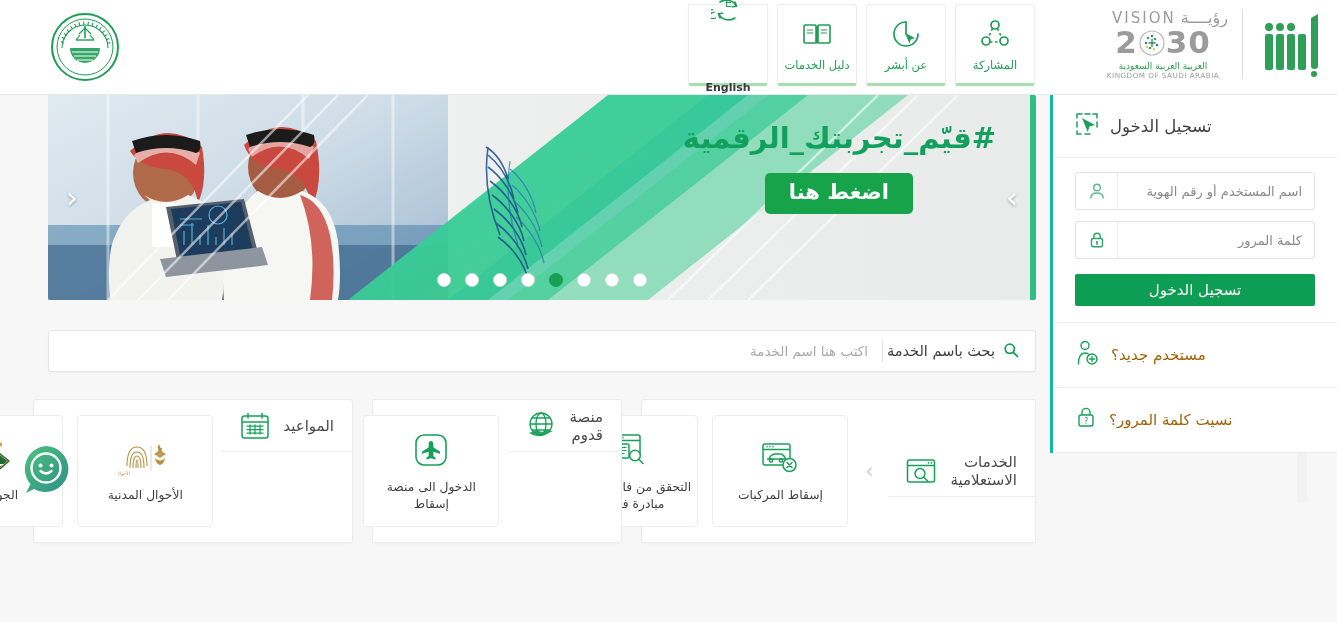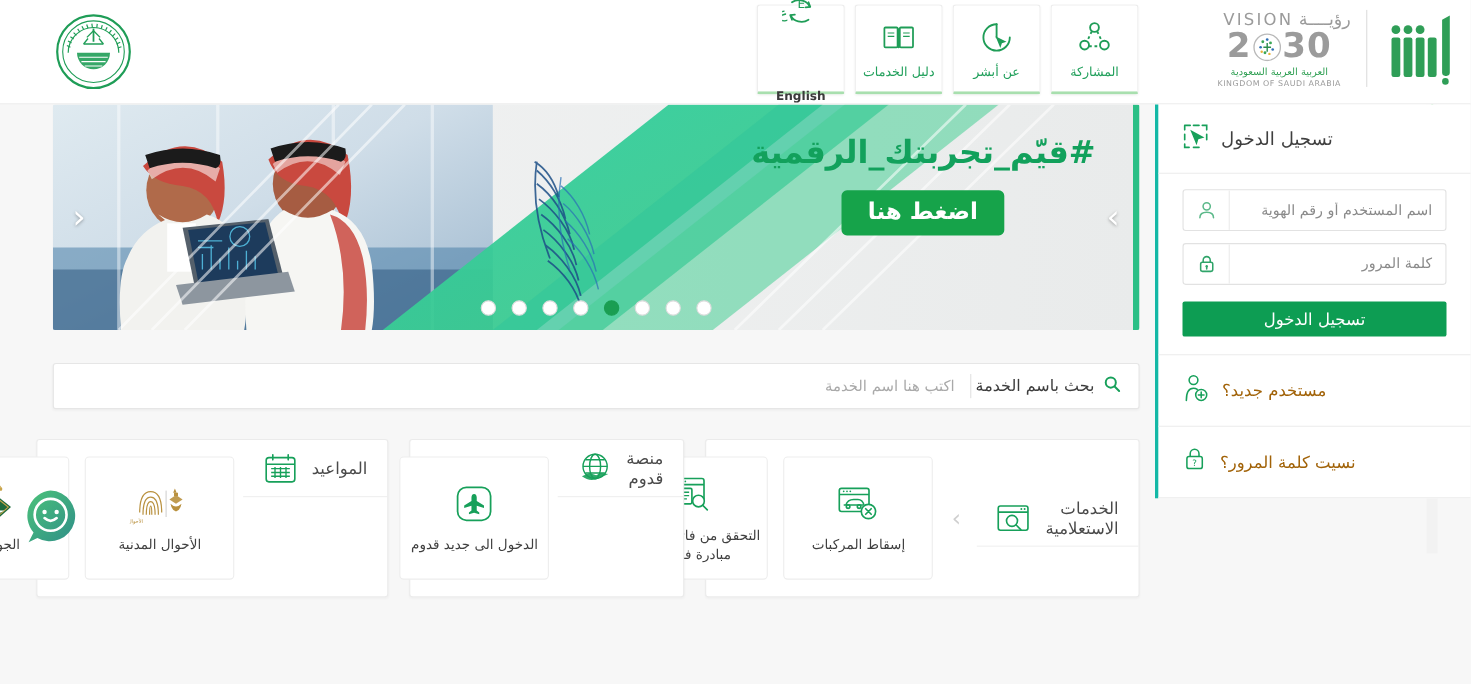--- a/index.html
+++ b/index.html
@@ -544,21 +544,21 @@
         </div>
         <div class="card-body">
           <div class="tiles">
             <div class="tile">
               <span class="t-ico">
                 <svg width="36" height="36" viewBox="0 0 36 36" fill="none" stroke="#17a05a" stroke-width="1.6">
                   <rect x="3" y="3" width="30" height="30" rx="8"></rect>
                   <path d="M18 9 c1.6 0 2.4 1.4 2.4 3.2 v3.3 l6.6 4 v2.3 l-6.6 -2 v4.3 l2.3 1.8 v1.6 l-4.7 -1.3 -4.7 1.3 v-1.6 l2.3 -1.8 v-4.3 l-6.6 2 v-2.3 l6.6 -4 v-3.3 c0 -1.8 .8 -3.2 2.4 -3.2 z" fill="#17a05a" stroke="none"></path>
                 </svg>
               </span>
-              <span class="t-lbl">الدخول الى جديد قدوم</span>
+              <span class="t-lbl">الدخول الى منصة إسقاط</span>
             </div>
           </div>
         </div>
       </div>
 
       <div class="card w-nar">
         <div class="card-head">
           <span class="ch-ico">
             <svg width="30" height="28" viewBox="0 0 30 28" fill="none" stroke="#17a05a" stroke-width="1.5">
               <rect x="2" y="4" width="26" height="22" rx="2.5"></rect>

